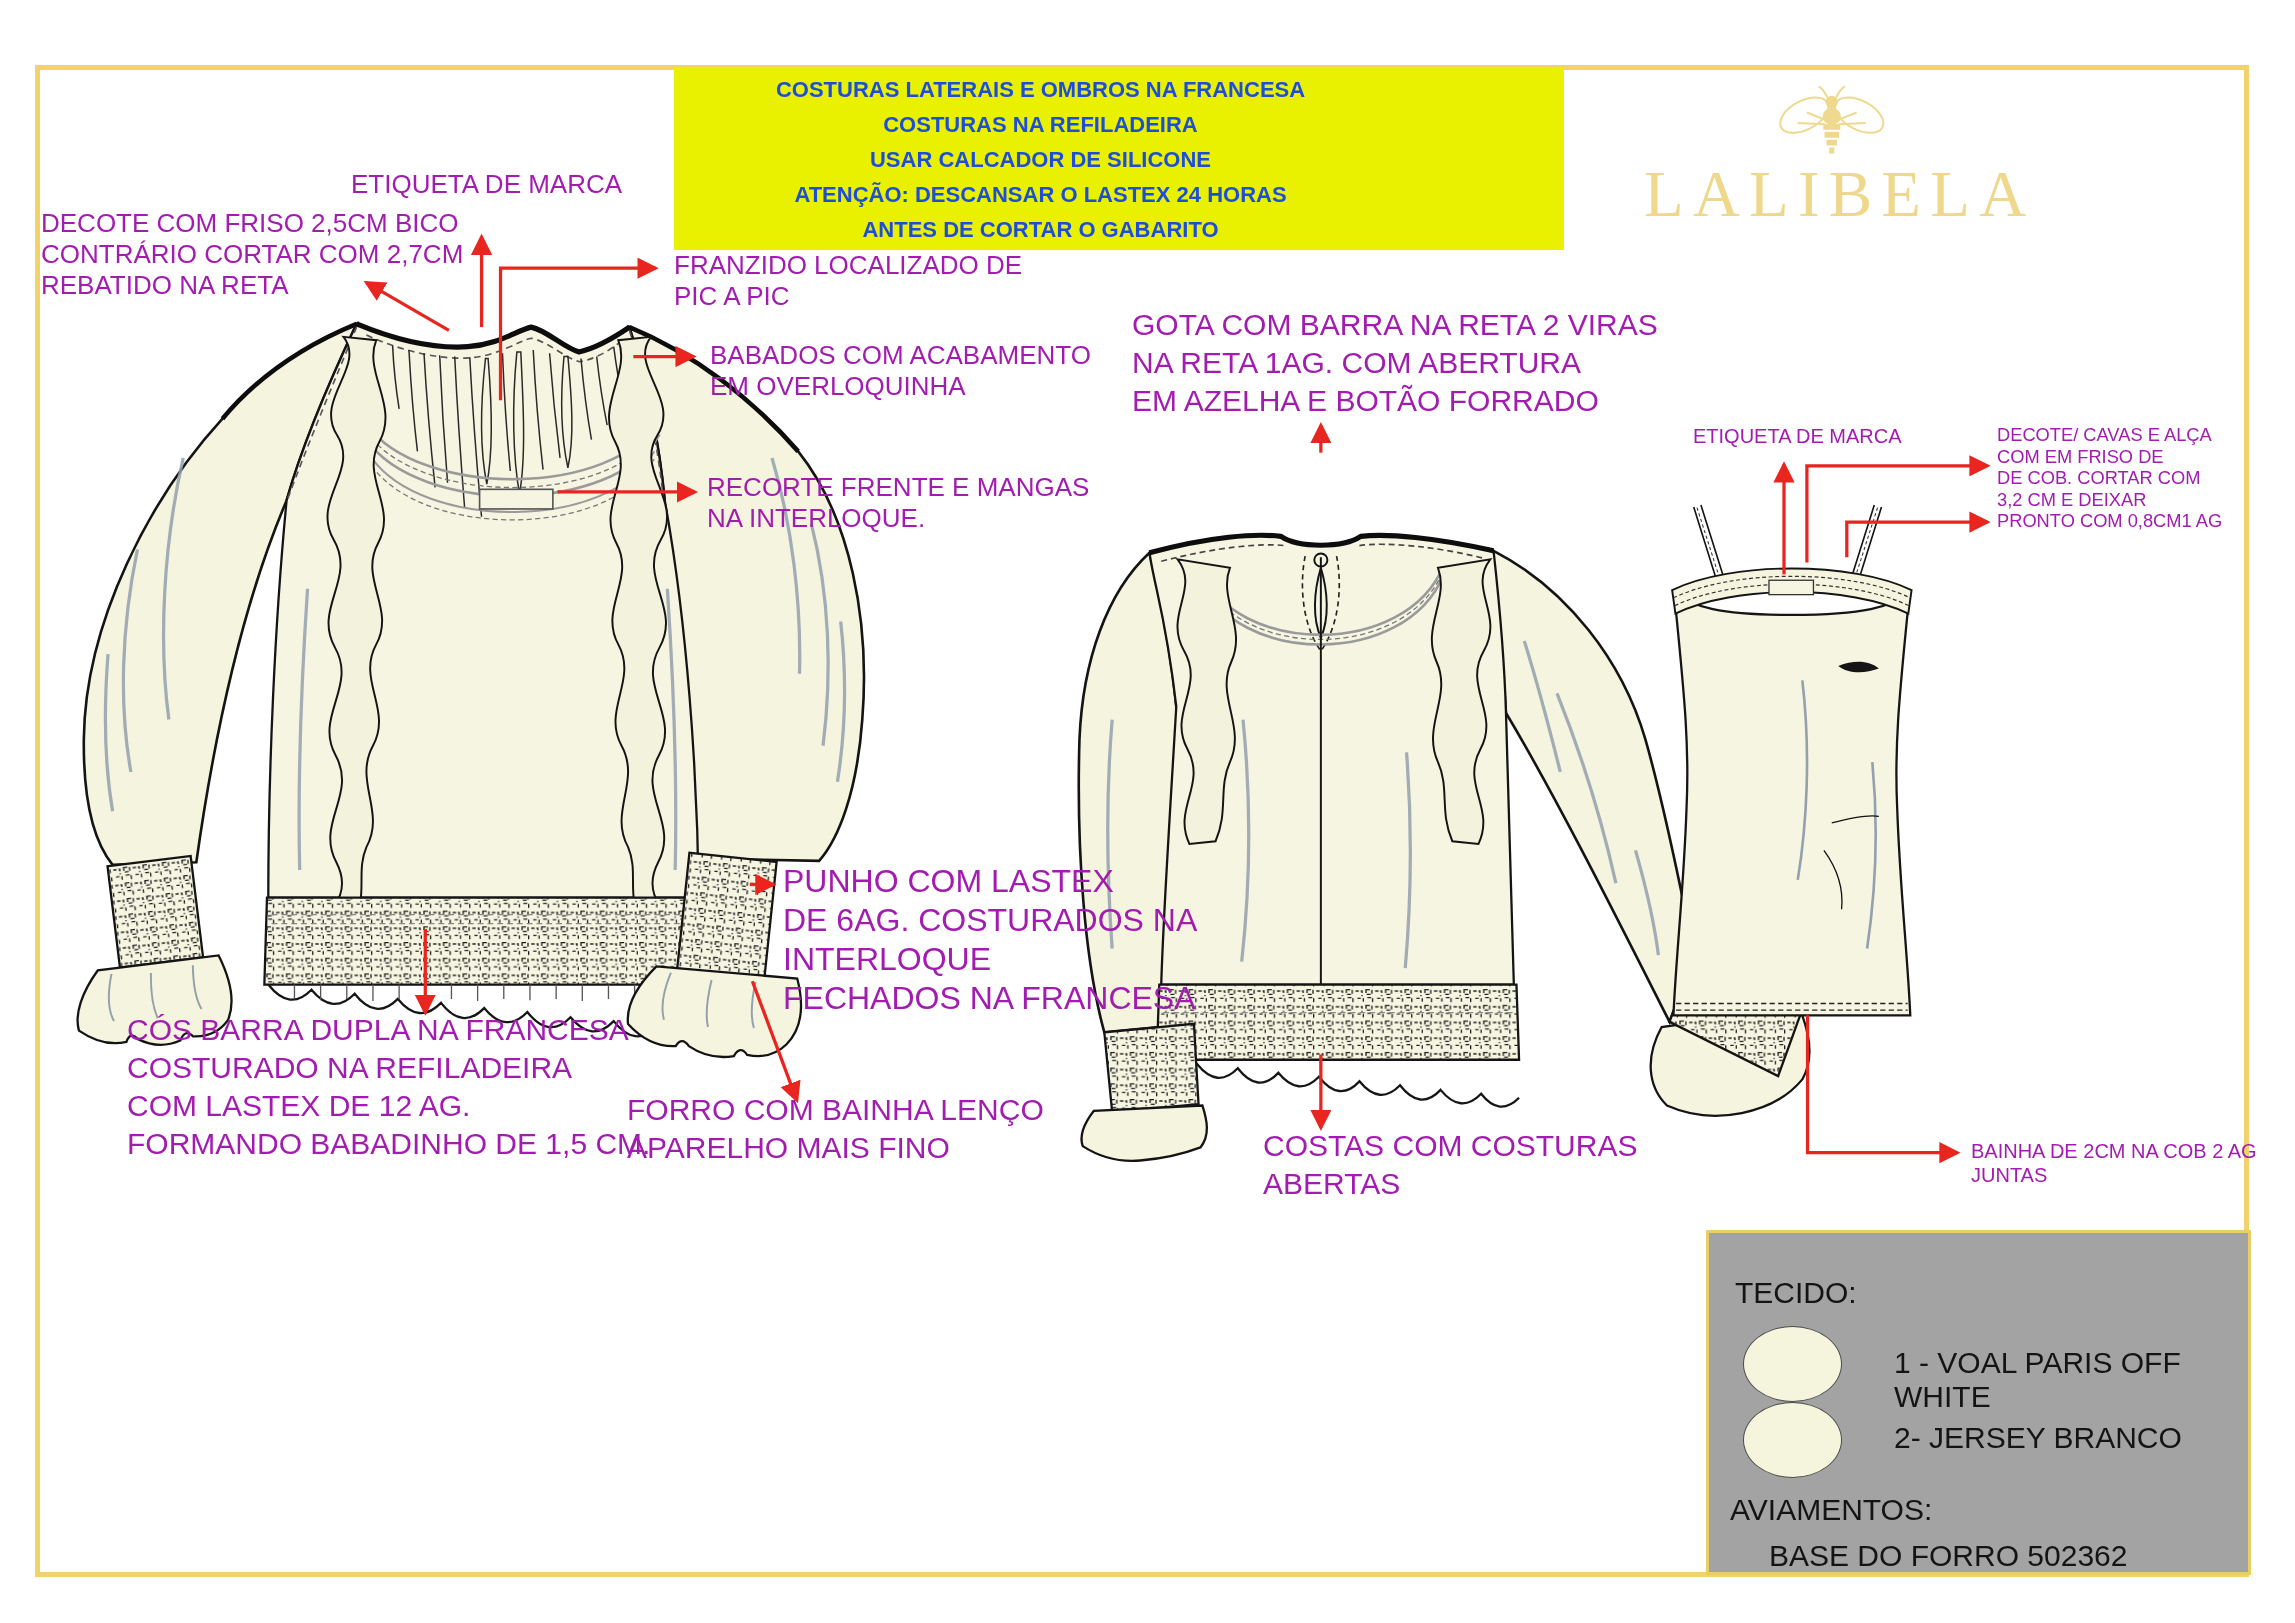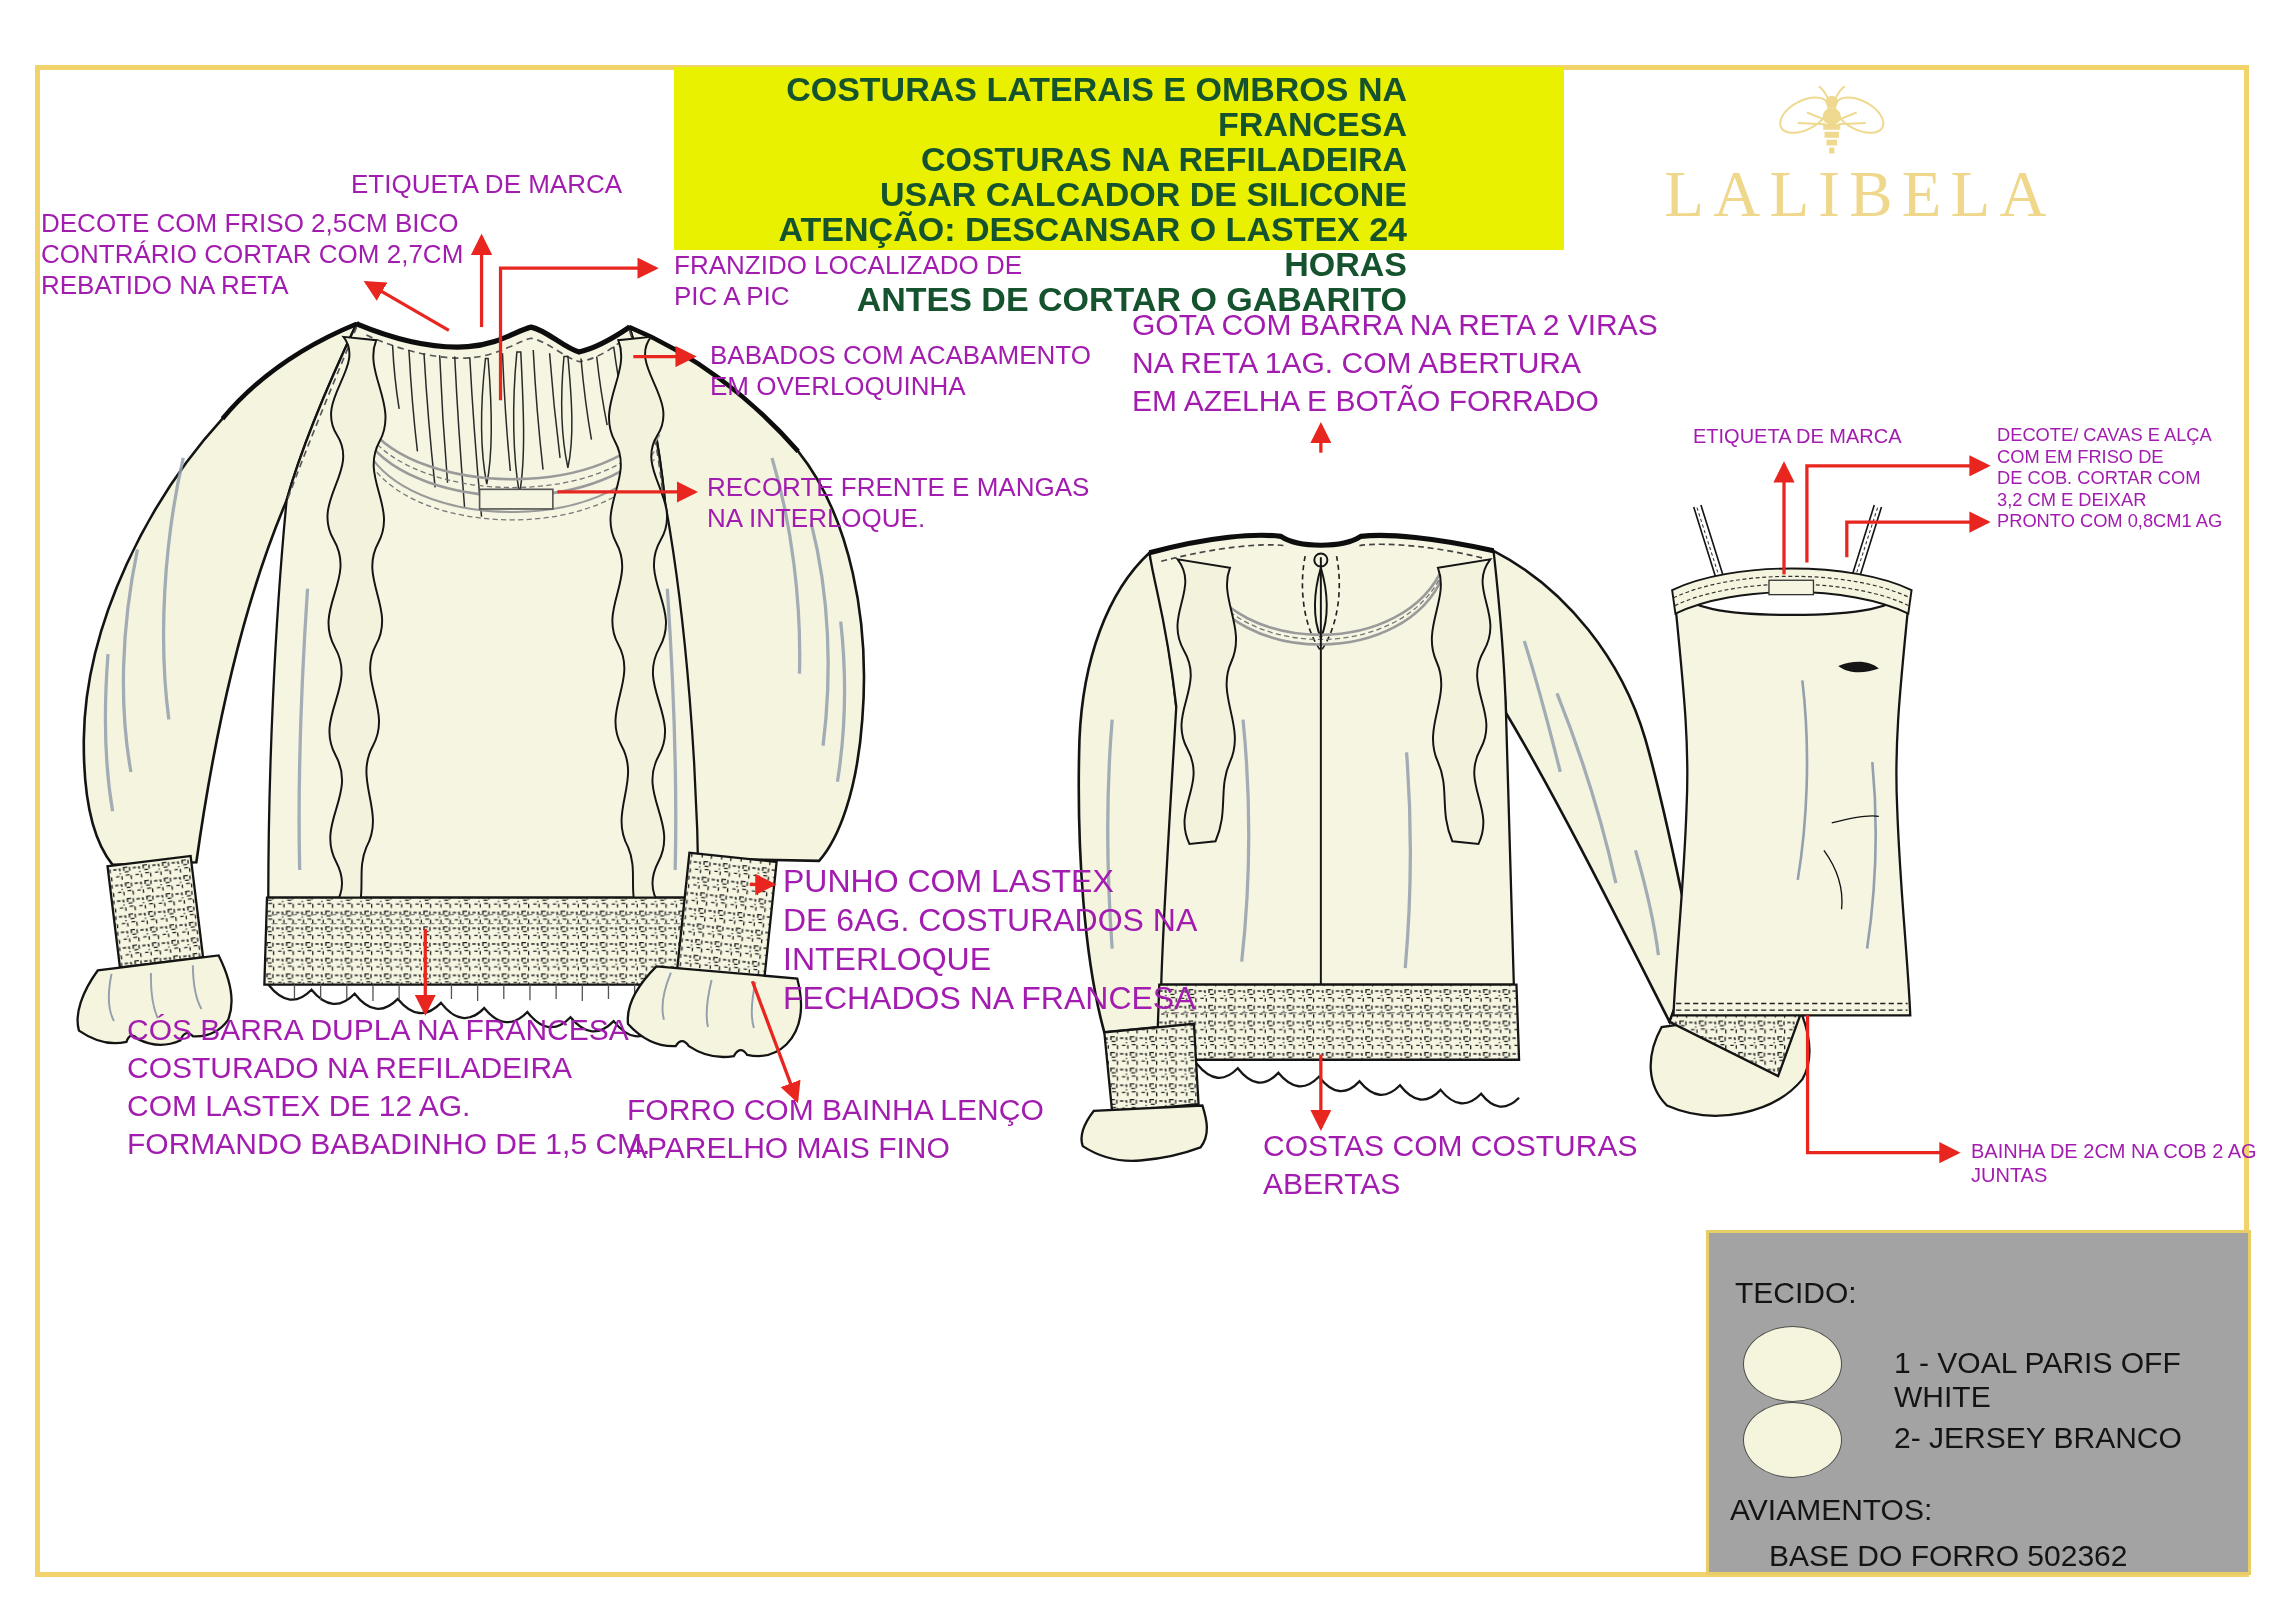--- a/index.html
+++ b/index.html
@@ -1,23 +1,23 @@
 <!DOCTYPE html>
 <html style="font-size:10.5px"><head>
 <meta charset="utf-8">
 <style>
   html,body{margin:0;padding:0;background:#fff;}
   .page{position:relative;width:2295px;height:1623px;background:#ffffff;overflow:hidden;
         font-family:"Liberation Sans",sans-serif;color:#141414;}
   .frame{position:absolute;left:35px;top:65px;width:2214px;height:1512px;
          border:5.2px solid #F2D36B;box-sizing:border-box;}
   .notice{position:absolute;left:674px;top:67px;width:890px;height:183px;background:#E9F100;}
-  .notice-text{position:absolute;left:0px;top:5.2px;width:733px;text-align:right;
-               font-weight:bold;font-size:34px;line-height:35px;color:#14532d;}
-  .brand{position:absolute;left:1644px;top:157px;width:432px;text-align:center;
+  .notice-text{position:absolute;left:0px;top:5.2px;width:733px;text-align:center;
+               font-weight:bold;font-size:22px;line-height:35px;color:#1d4ed8;}
+  .brand{position:absolute;left:1644px;top:157px;width:432px;
          font-family:"Liberation Serif",serif;font-size:65px;letter-spacing:9.2px;color:#EFD78C;}
   .ann{position:absolute;white-space:pre-line;color:#a21caf;}
   .ann-a{font-size:26px;line-height:31px;}
   .ann-b{font-size:30px;line-height:38px;}
   .ann-c{font-size:32px;line-height:39px;}
   .ann-d{font-size:20px;line-height:24px;}
   .ann-e{font-size:18.3px;line-height:21.6px;}
   .fabricbox{position:absolute;left:1706px;top:1230px;width:545px;height:345px;
              border:3.3px solid #E9CD66;box-sizing:border-box;background:#a3a3a3;}
   .fb-title{position:absolute;left:26px;top:43px;font-size:30px;}

